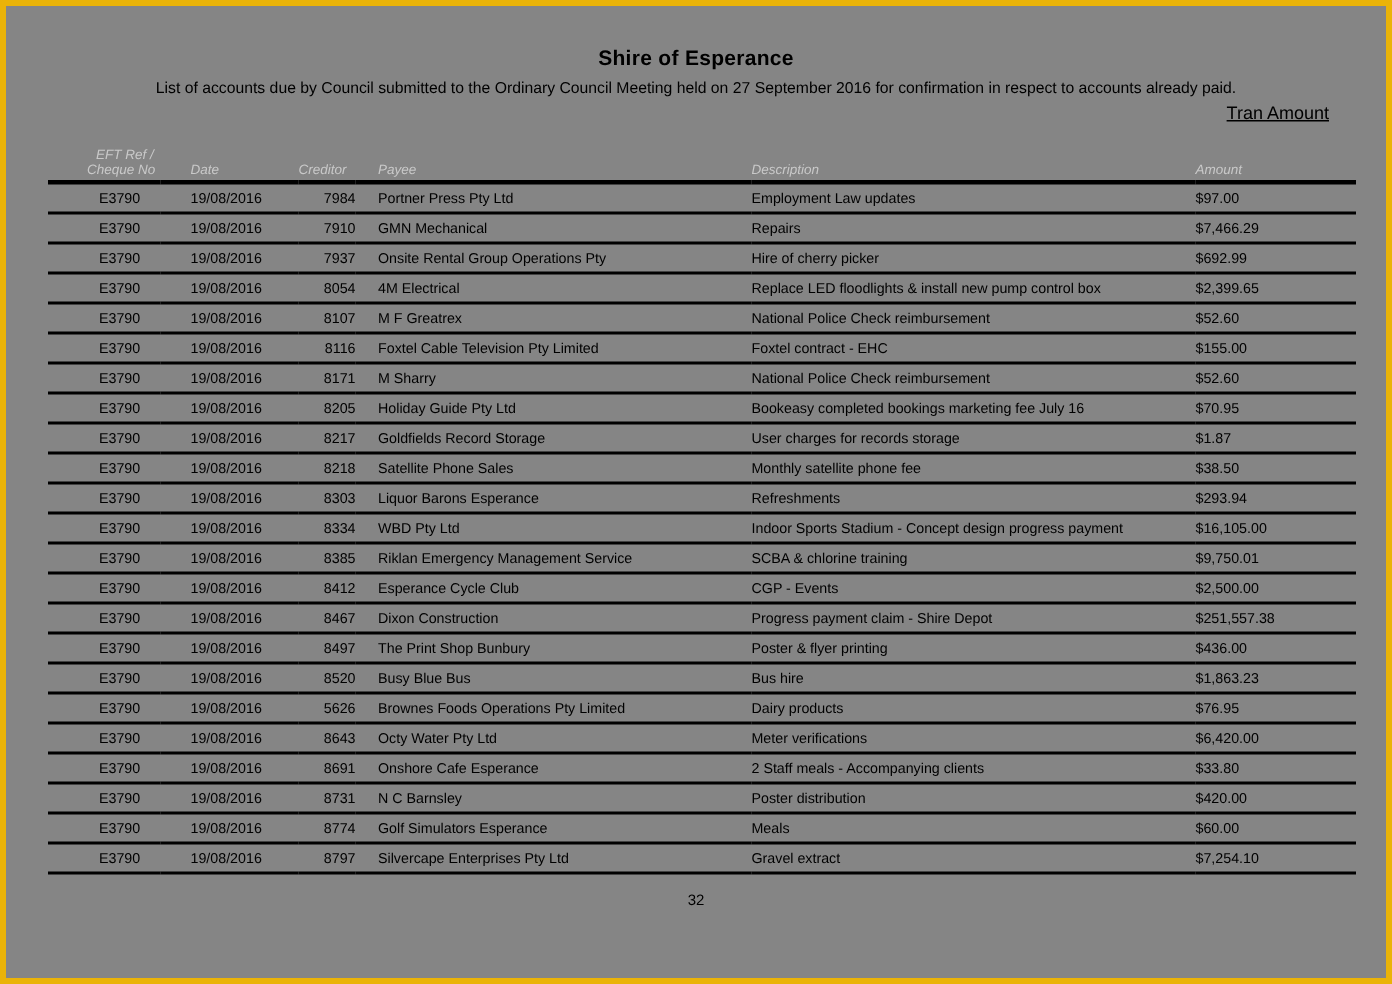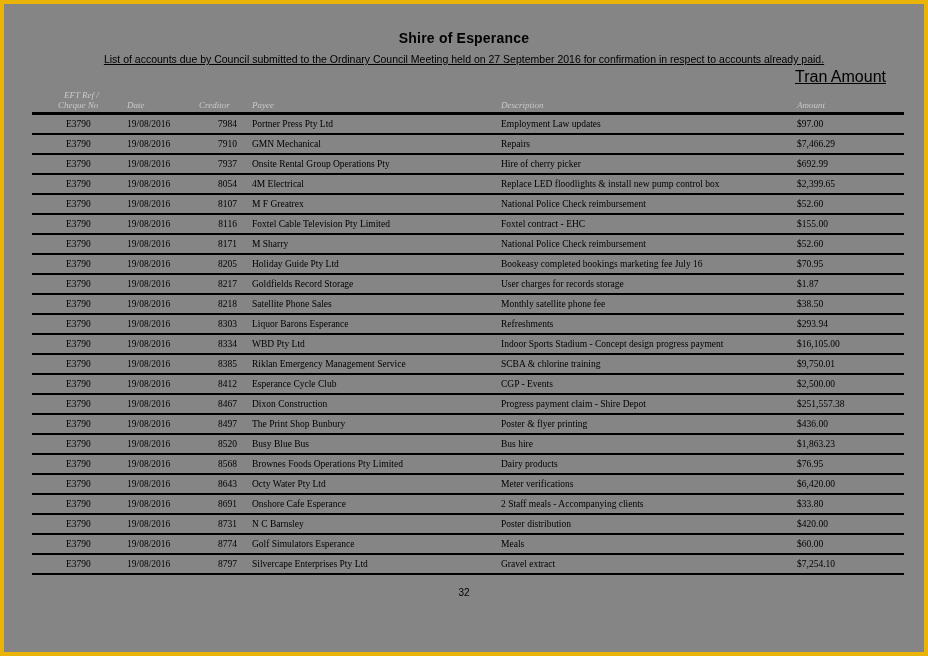--- a/index.html
+++ b/index.html
@@ -17,41 +17,39 @@
     text-align:center;
     font-size:14px;
     font-weight:bold;
     padding-top:26px;
     letter-spacing:.2px;
   }
   .subtitle{
     text-align:center;
     font-size:10.5px;
     margin-top:7px;
-    text-decoration:underline;
   }
   .tran-amount{
     text-align:right;
-    font-size:16px;
+    font-size:12px;
     margin:3px 38px 0 0;
     text-decoration:underline;
     padding-left:36px;
   }
   .section-heading{
     font-size:11px;
     font-weight:bold;
     margin:1px 0 0 30px;
   }
   table.payments{
     border-collapse:collapse;
     table-layout:fixed;
     width:872px;
-    margin:4px 0 0 28px;
+    margin:16px 0 0 28px;
     font-size:9.5px;
-    font-family:Liberation Serif, serif;
   }
   col.c-ref{width:75px;}
   col.c-date{width:92px;}
   col.c-cred{width:38px;}
   col.c-payee{width:264px;}
   col.c-desc{width:296px;}
   col.c-amt{width:107px;}
   thead th{
     font-weight:normal;
     font-style:italic;
@@ -272,21 +270,21 @@
     <td class="date">19/08/2016</td>
     <td class="cred">8520</td>
     <td class="payee">Busy Blue Bus</td>
     <td class="desc">Bus hire</td>
     <td class="amt">$1,863.23</td>
   </tr>
 
   <tr>
     <td class="ref">E3790</td>
     <td class="date">19/08/2016</td>
-    <td class="cred">8568</td>
+    <td class="cred">5626</td>
     <td class="payee">Brownes Foods Operations Pty Limited</td>
     <td class="desc">Dairy products</td>
     <td class="amt">$76.95</td>
   </tr>
 
   <tr>
     <td class="ref">E3790</td>
     <td class="date">19/08/2016</td>
     <td class="cred">8643</td>
     <td class="payee">Octy Water Pty Ltd</td>

